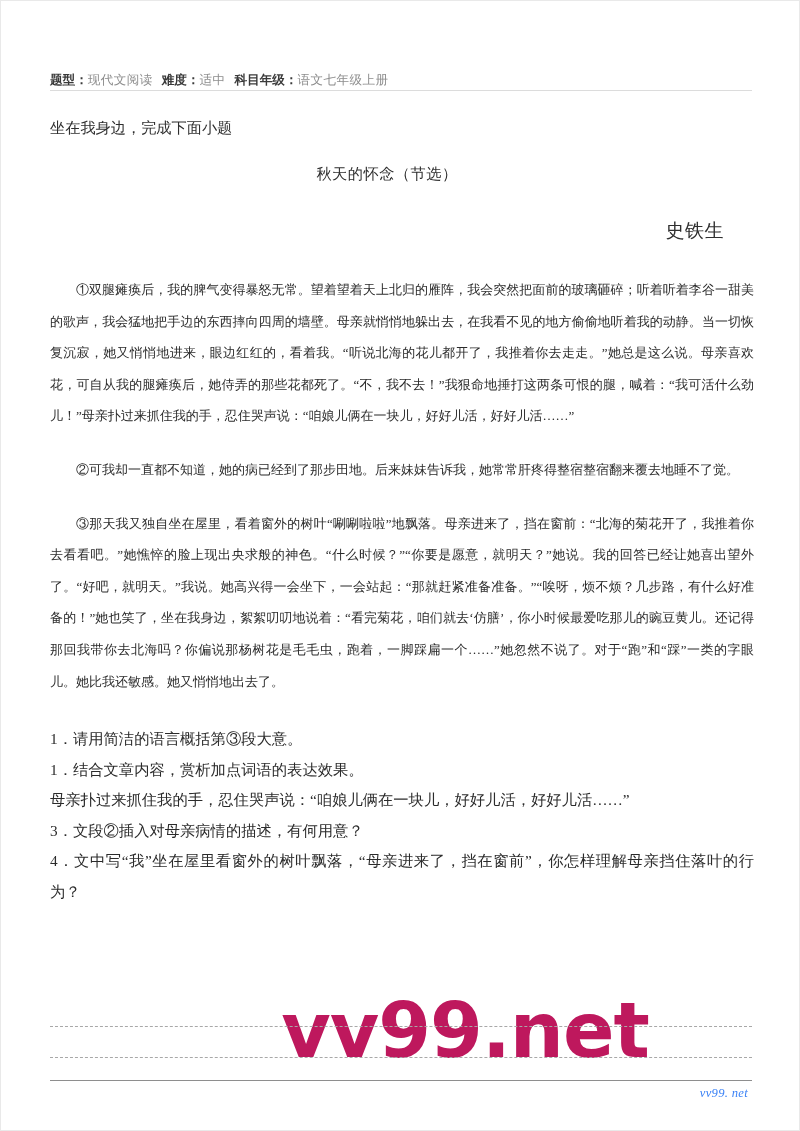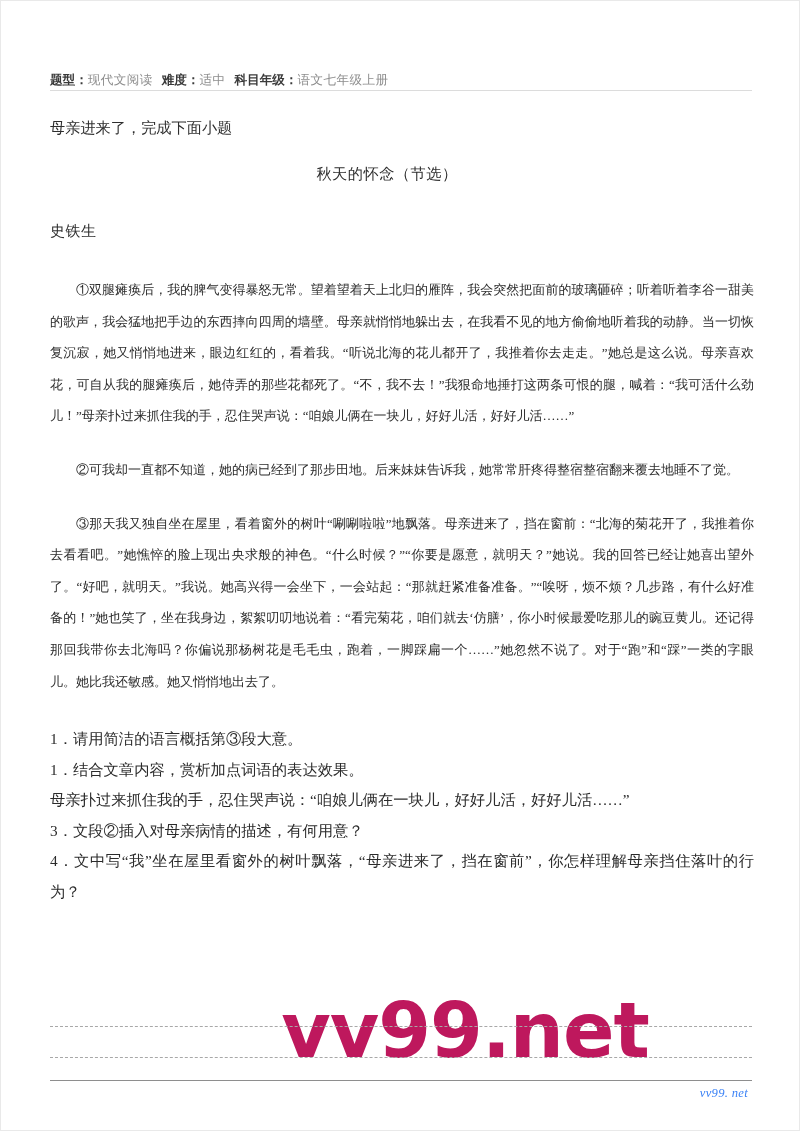--- a/index.html
+++ b/index.html
@@ -93,22 +93,22 @@
     text-align: center;
     font-size: 15.2px;
     line-height: 30px;
     margin: 16px 0 0 0;
     color: #2e2e2e;
     letter-spacing: 0.5px;
     padding-right: 30px;
   }
 
   .author {
-    text-align: left;
-    font-size: 15px;
+    text-align: right;
+    font-size: 19px;
     line-height: 30px;
     margin: 27px 0 0 0;
     color: #2e2e2e;
     letter-spacing: 0.5px;
     padding-right: 30px;
   }
 
   .para {
     font-size: 13px;
     line-height: 31.6px;
@@ -184,21 +184,21 @@
 
   <div class="content">
 
     <div class="meta-header">
       <span class="meta-label">题型：</span><span class="meta-value">现代文阅读</span><span class="meta-gap"></span><span class="meta-label">难度：</span><span class="meta-value">适中</span><span class="meta-gap"></span><span class="meta-label">科目年级：</span><span class="meta-value">语文七年级上册</span>
     </div>
     <div class="meta-rule"></div>
 
     <div class="body-area">
 
-      <p class="lead">母亲进来了，完成下面小题</p>
+      <p class="lead">坐在我身边，完成下面小题</p>
 
       <p class="title">秋天的怀念（节选）</p>
 
       <p class="author">史铁生</p>
 
       <p class="para first">①双腿瘫痪后，我的脾气变得暴怒无常。望着望着天上北归的雁阵，我会突然把面前的玻璃砸碎；听着听着李谷一甜美的歌声，我会猛地把手边的东西摔向四周的墙壁。母亲就悄悄地躲出去，在我看不见的地方偷偷地听着我的动静。当一切恢复沉寂，她又悄悄地进来，眼边红红的，看着我。“听说北海的花儿都开了，我推着你去走走。”她总是这么说。母亲喜欢花，可自从我的腿瘫痪后，她侍弄的那些花都死了。“不，我不去！”我狠命地捶打这两条可恨的腿，喊着：“我可活什么劲儿！”母亲扑过来抓住我的手，忍住哭声说：“咱娘儿俩在一块儿，好好儿活，好好儿活……”</p>
       <p class="para">②可我却一直都不知道，她的病已经到了那步田地。后来妹妹告诉我，她常常肝疼得整宿整宿翻来覆去地睡不了觉。</p>
       <p class="para">③那天我又独自坐在屋里，看着窗外的树叶“唰唰啦啦”地飘落。母亲进来了，挡在窗前：“北海的菊花开了，我推着你去看看吧。”她憔悴的脸上现出央求般的神色。“什么时候？”“你要是愿意，就明天？”她说。我的回答已经让她喜出望外了。“好吧，就明天。”我说。她高兴得一会坐下，一会站起：“那就赶紧准备准备。”“唉呀，烦不烦？几步路，有什么好准备的！”她也笑了，坐在我身边，絮絮叨叨地说着：“看完菊花，咱们就去‘仿膳’，你小时候最爱吃那儿的豌豆黄儿。还记得那回我带你去北海吗？你偏说那杨树花是毛毛虫，跑着，一脚踩扁一个……”她忽然不说了。对于“跑”和“踩”一类的字眼儿。她比我还敏感。她又悄悄地出去了。</p>
 
       <div class="questions">

